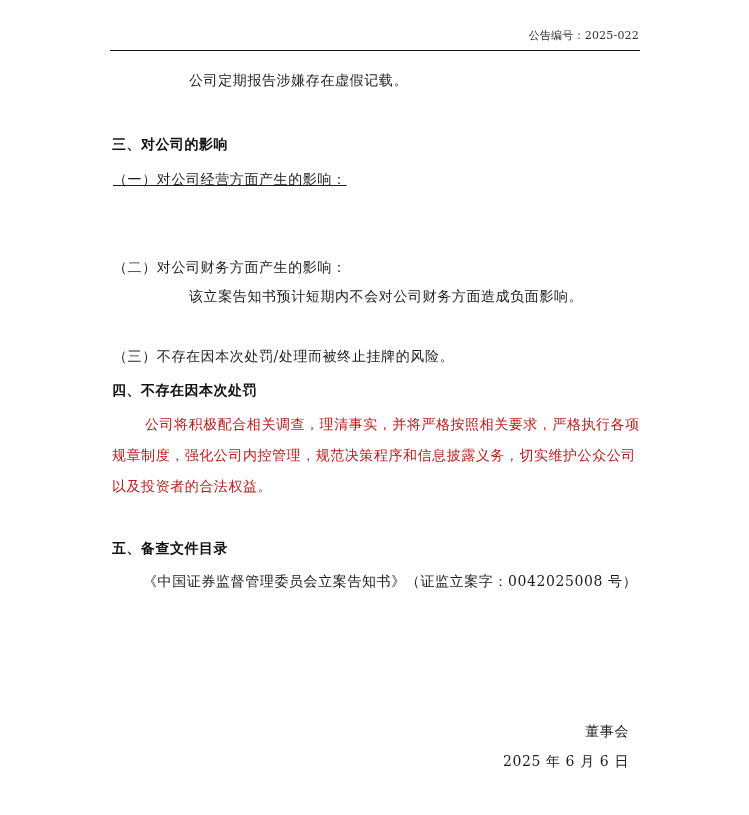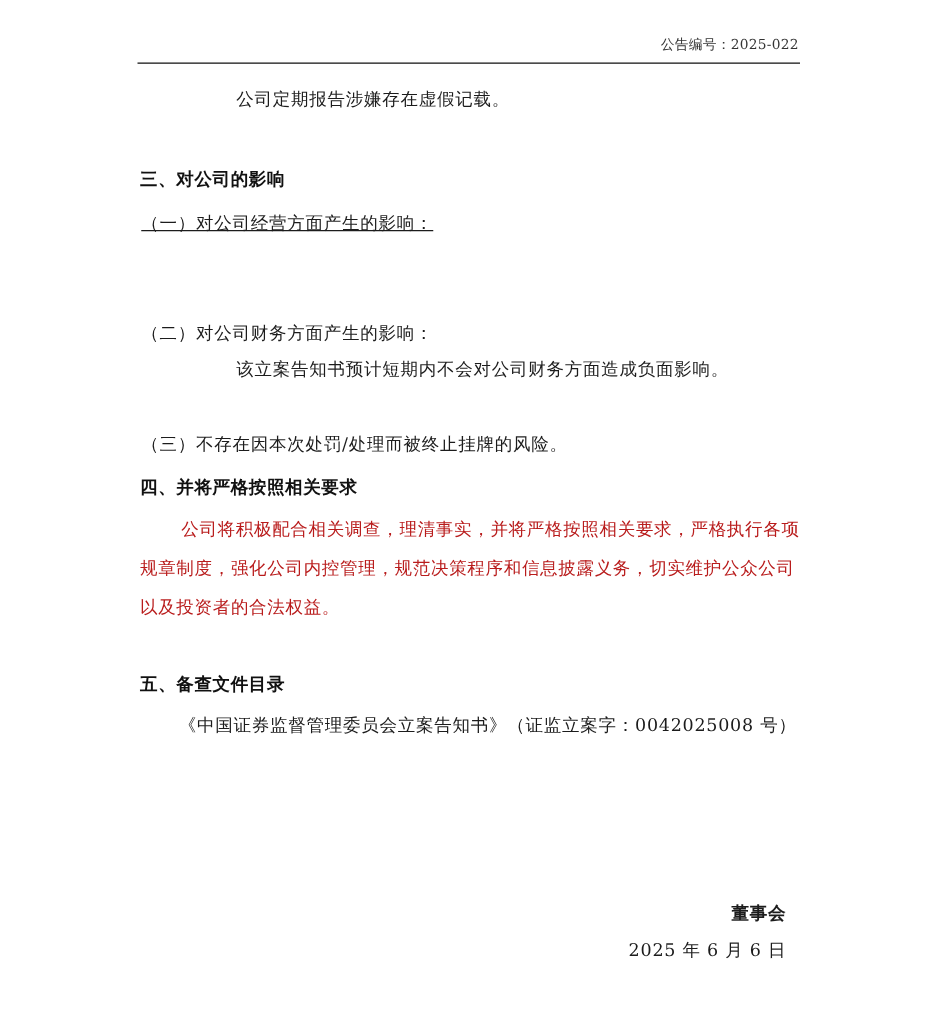--- a/index.html
+++ b/index.html
@@ -88,24 +88,24 @@
 
   <div class="line heading flush" style="top:134px;">三、对公司的影响</div>
 
   <div class="line sub" style="left:113px; top:169px;text-decoration:underline;">（一）对公司经营方面产生的影响：</div>
 
   <div class="line sub" style="left:113px; top:257px;">（二）对公司财务方面产生的影响：</div>
   <div class="line indent" style="top:286px;">该立案告知书预计短期内不会对公司财务方面造成负面影响。</div>
 
   <div class="line sub" style="left:113px; top:346px;">（三）不存在因本次处罚/处理而被终止挂牌的风险。</div>
 
-  <div class="line heading flush" style="top:380px;">四、并将严格按照相关要求</div>
+  <div class="line heading flush" style="top:380px;">四、不存在因本次处罚</div>
 
   <div class="para" style="top:409px;">公司将积极配合相关调查，理清事实，并将严格按照相关要求，严格执行各项规章制度，强化公司内控管理，规范决策程序和信息披露义务，切实维护公众公司以及投资者的合法权益。</div>
 
   <div class="line heading flush" style="top:538px;">五、备查文件目录</div>
 
   <div class="line" style="left:143px; top:571px;">《中国证券监督管理委员会立案告知书》（证监立案字：0042025008 号）</div>
 
-  <div class="right" style="top:721px;font-weight:bold;">董事会</div>
+  <div class="right" style="top:721px;">董事会</div>
   <div class="right" style="top:751px;">2025 年 6 月 6 日</div>
 
 </div>
 
 </body></html>

